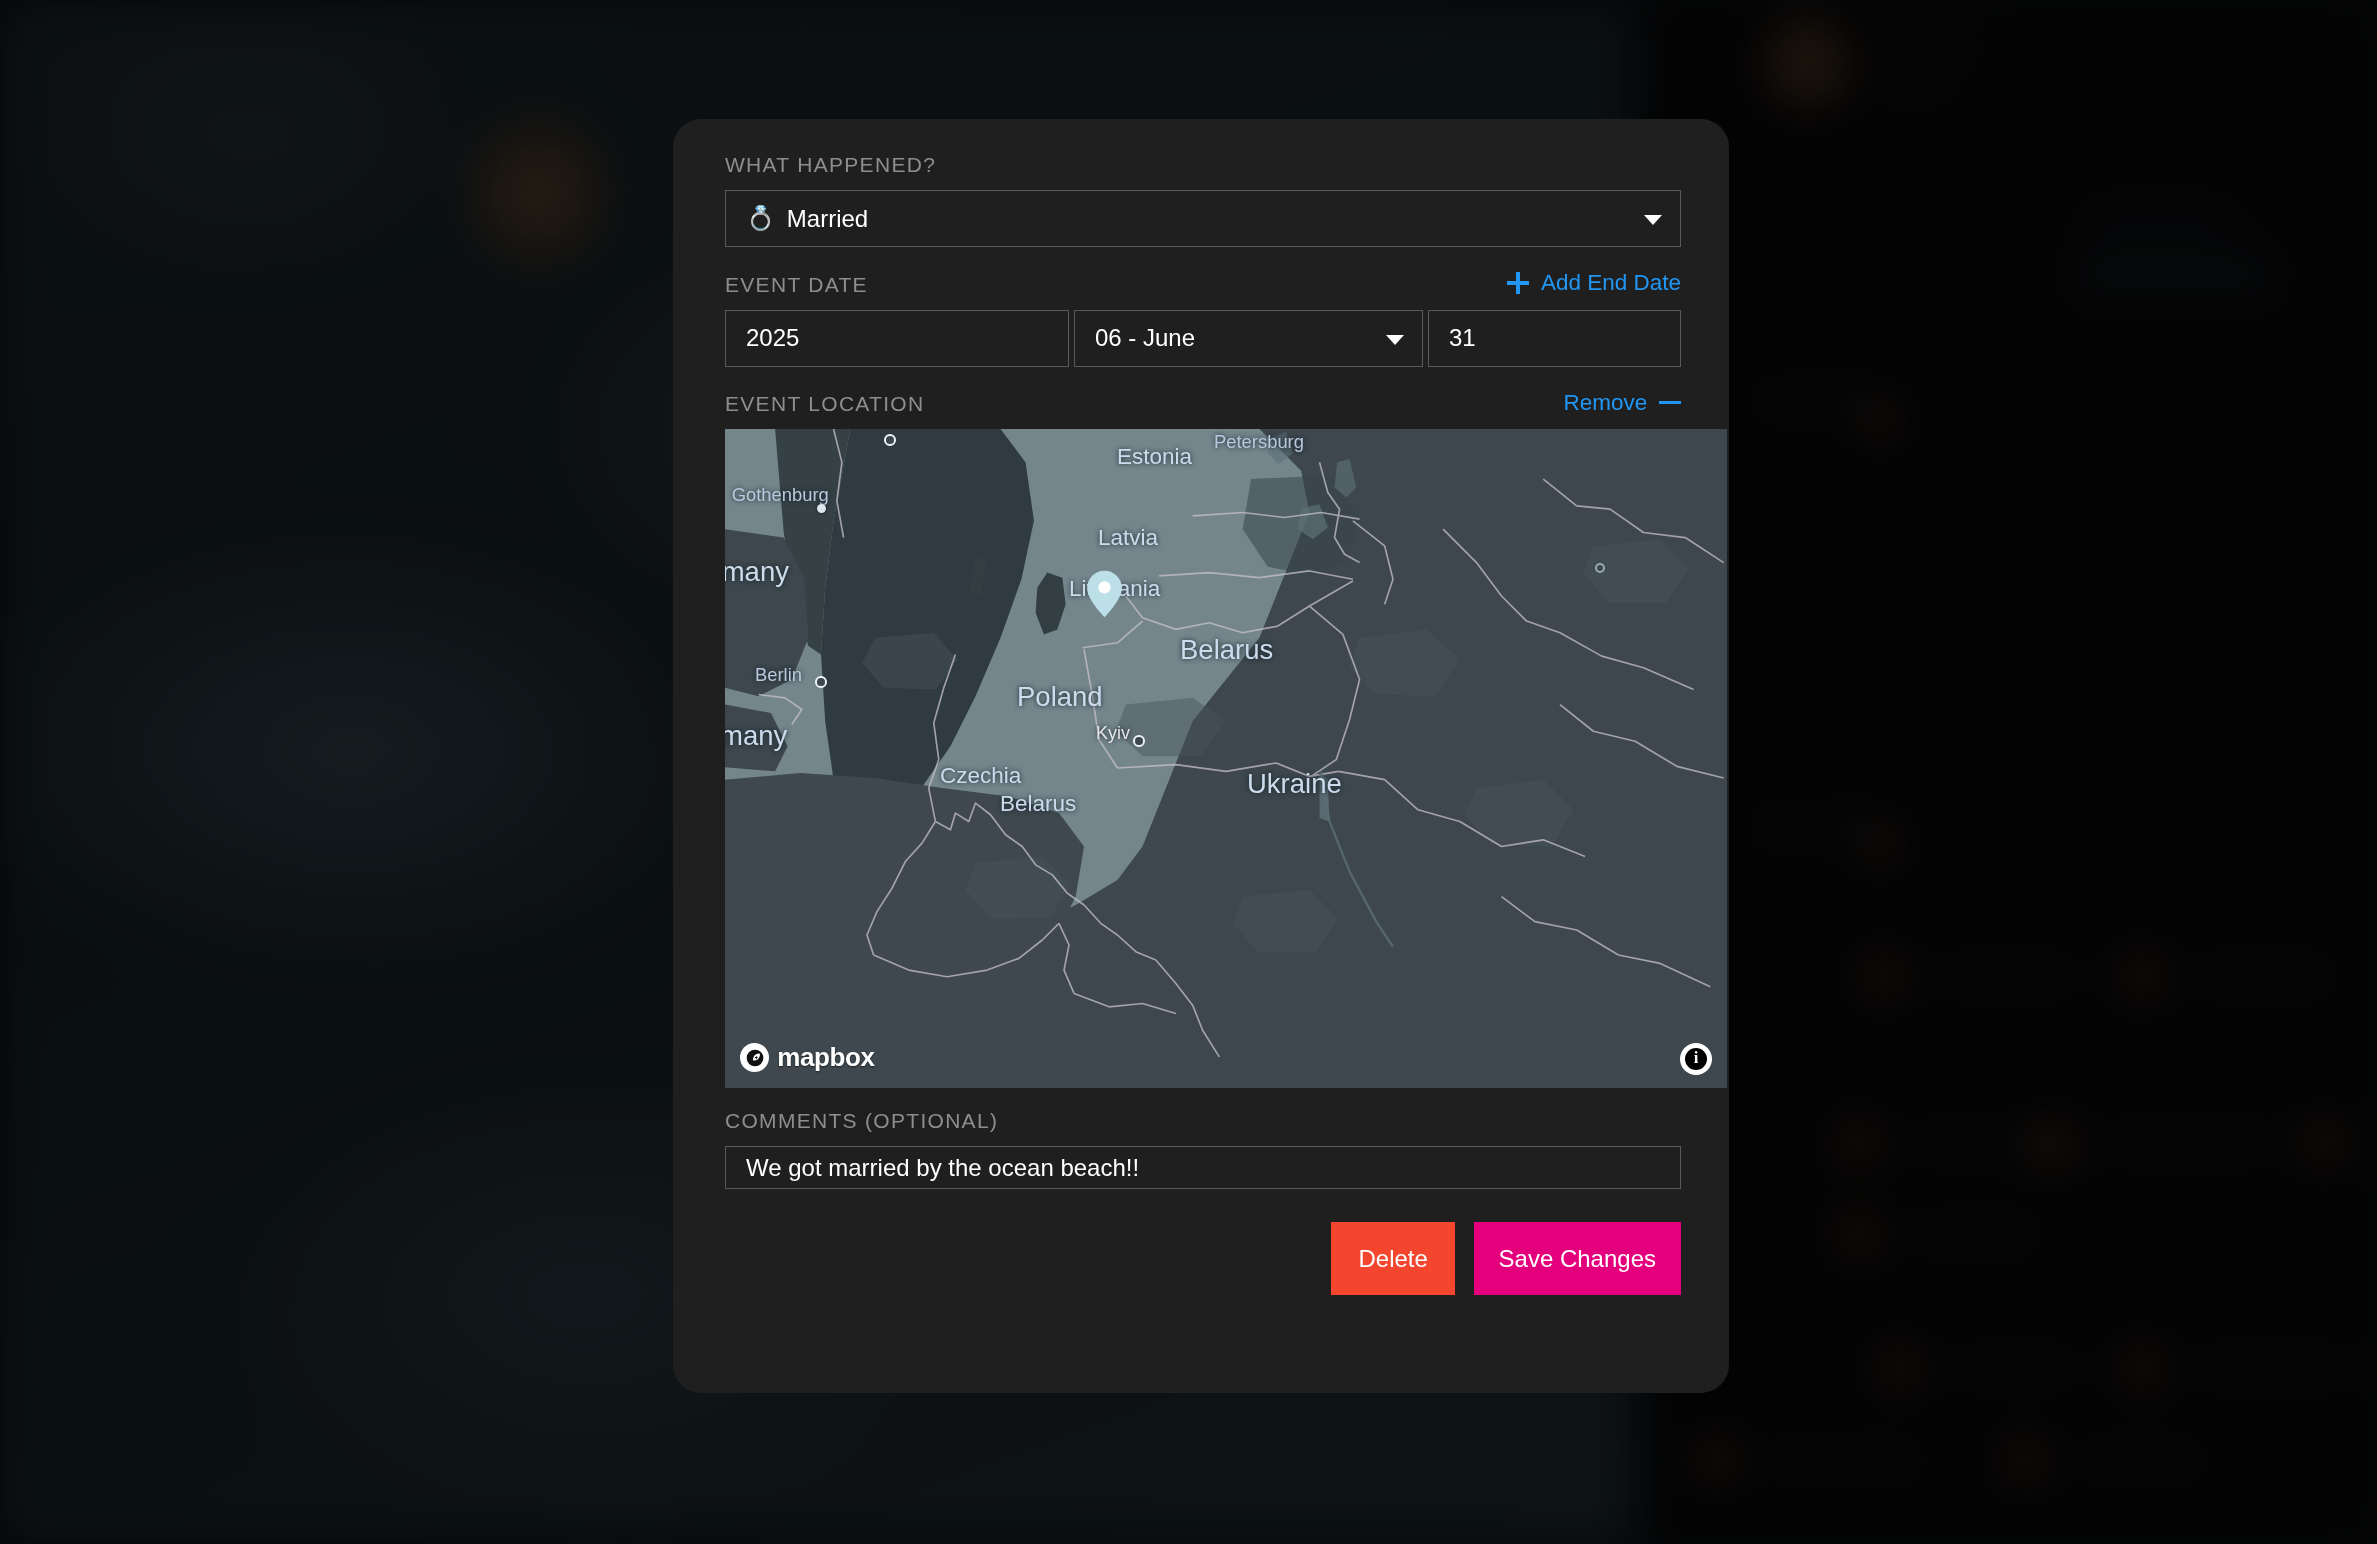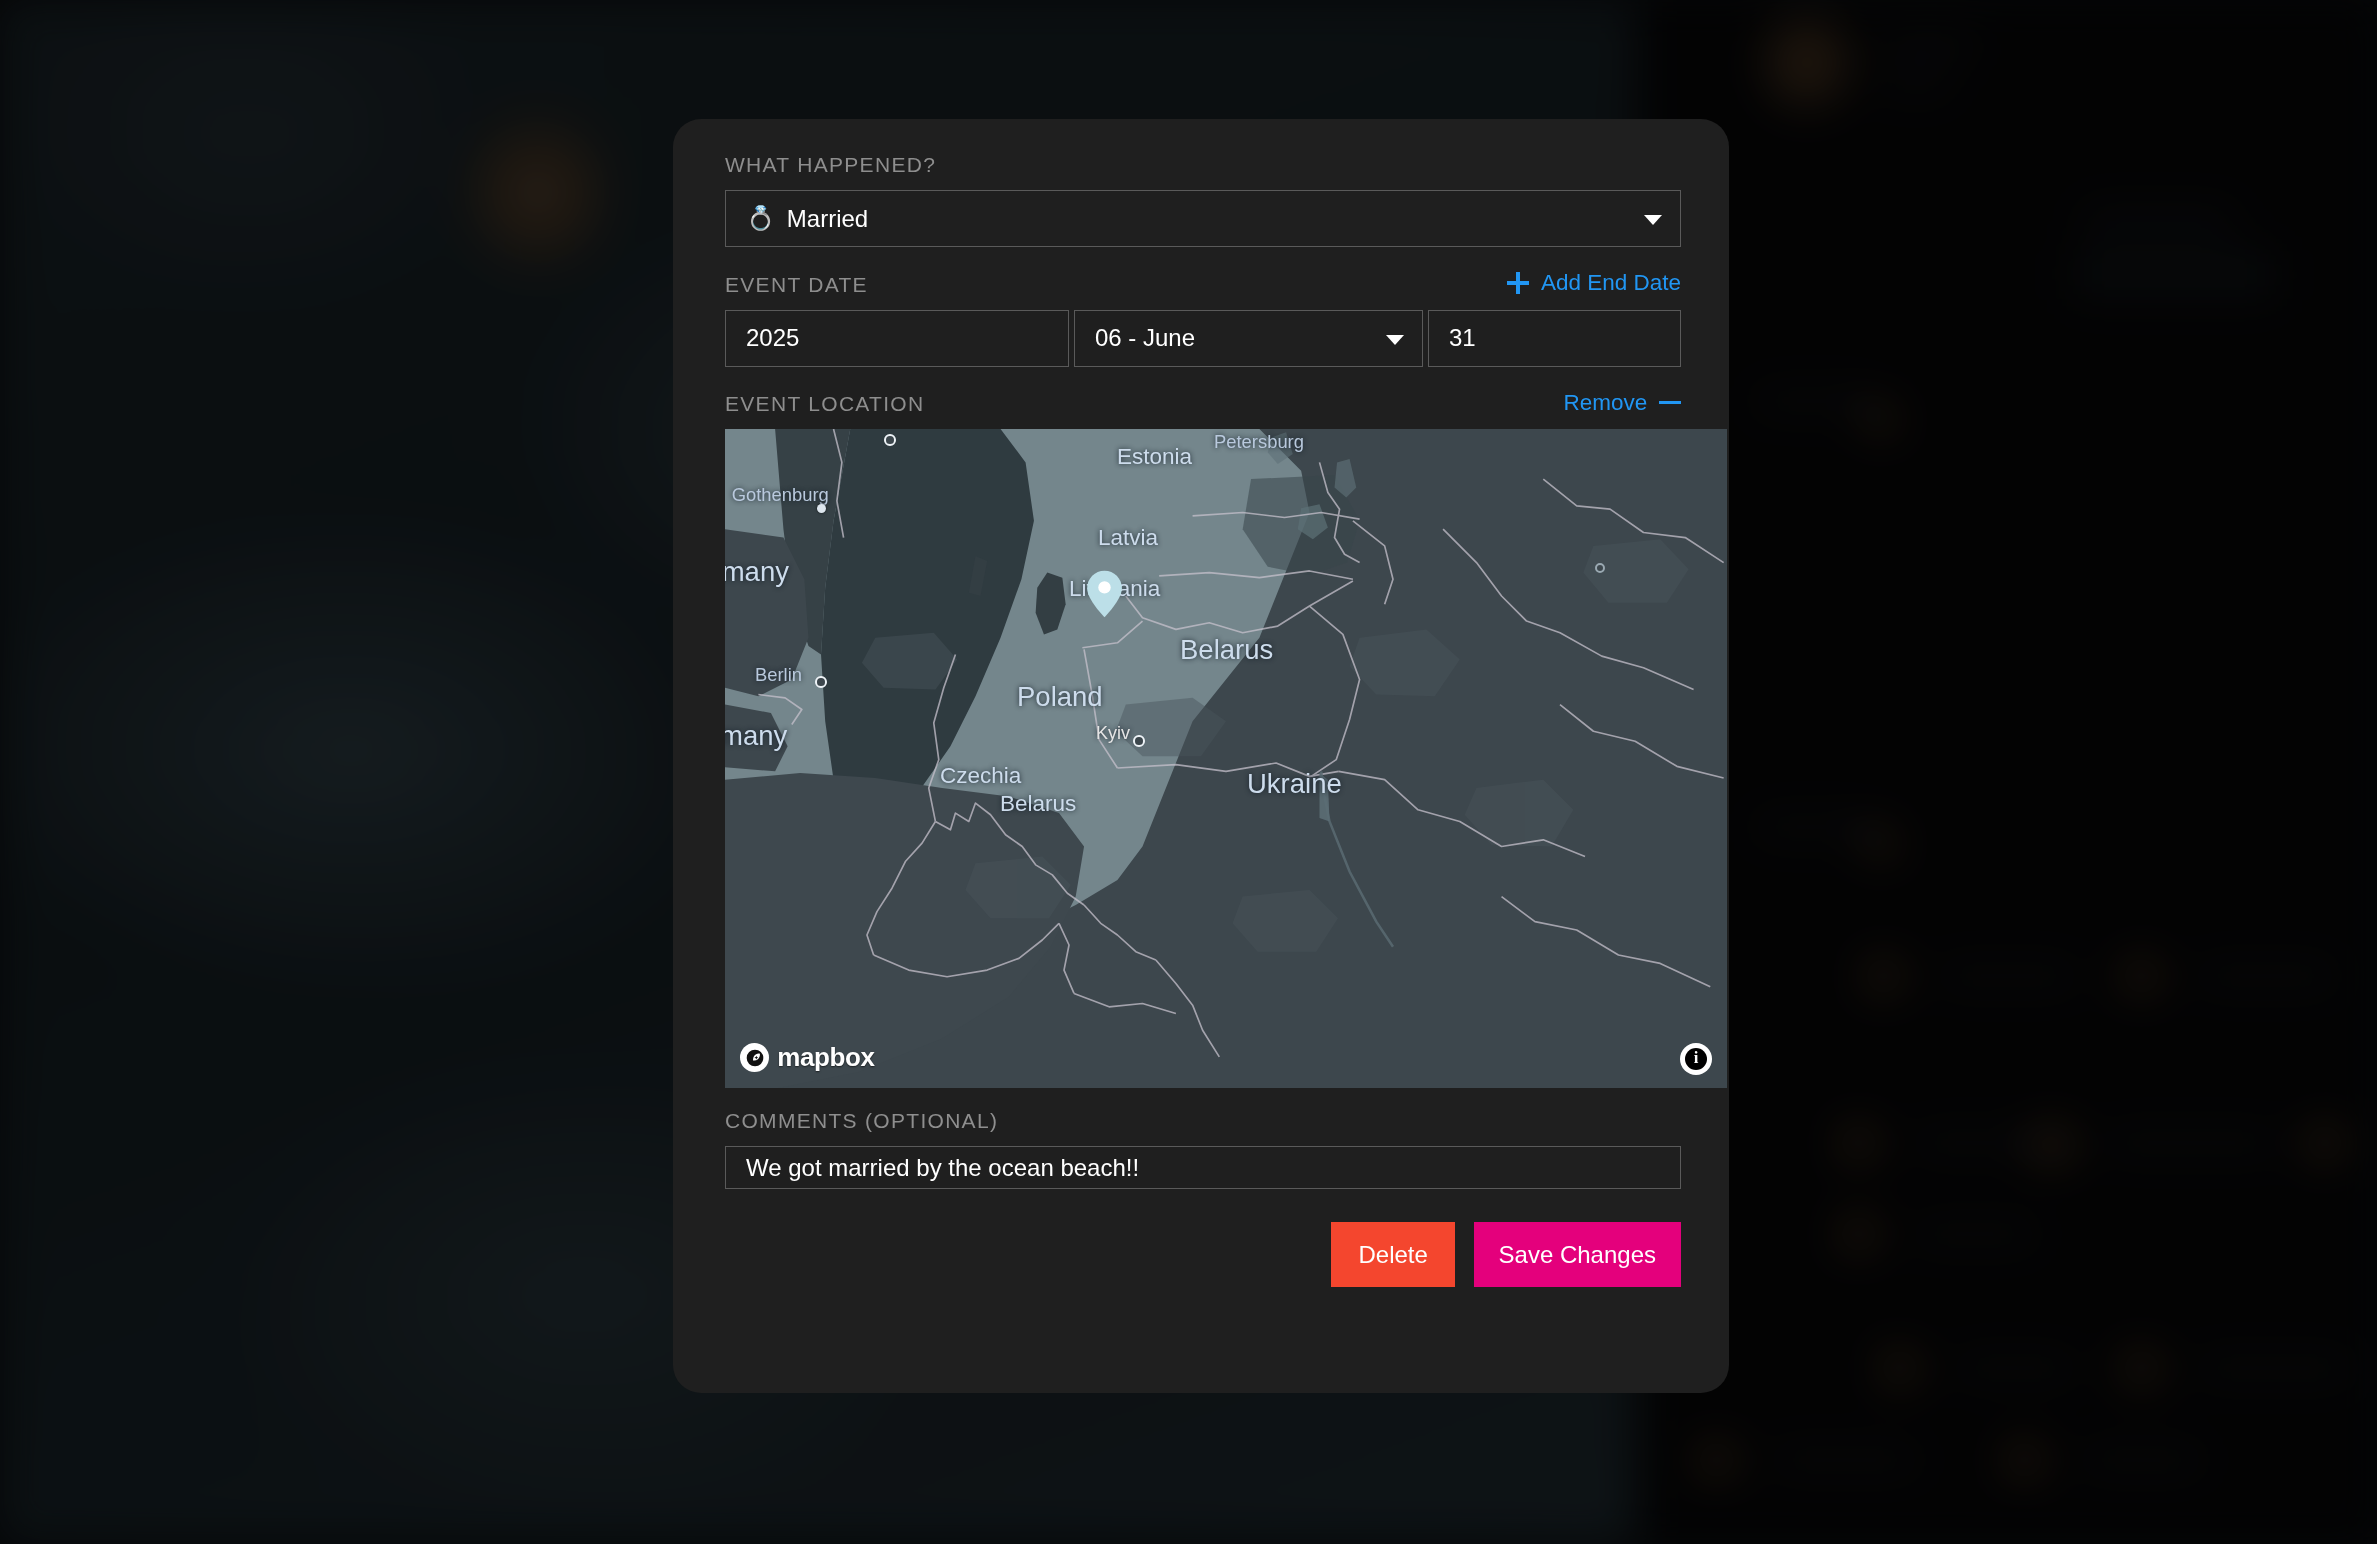--- a/index.html
+++ b/index.html
@@ -237,21 +237,21 @@
     display: flex;
     justify-content: flex-end;
     gap: 18.4px;
     margin-top: 33px;
   }
   .btn {
     border: none;
     color: #ffffff;
     font-size: 24px;
     font-family: "Liberation Sans", sans-serif;
-    height: 65px;
+    height: 73px;
     cursor: pointer;
     padding: 0 25px;
   }
   #delete-button { background: #f4462e; min-width: 124px; }
   #save-button   { background: #e4007c; min-width: 190px; }
 </style>
 </head>
 <body>
 
 <div id="app-background">

